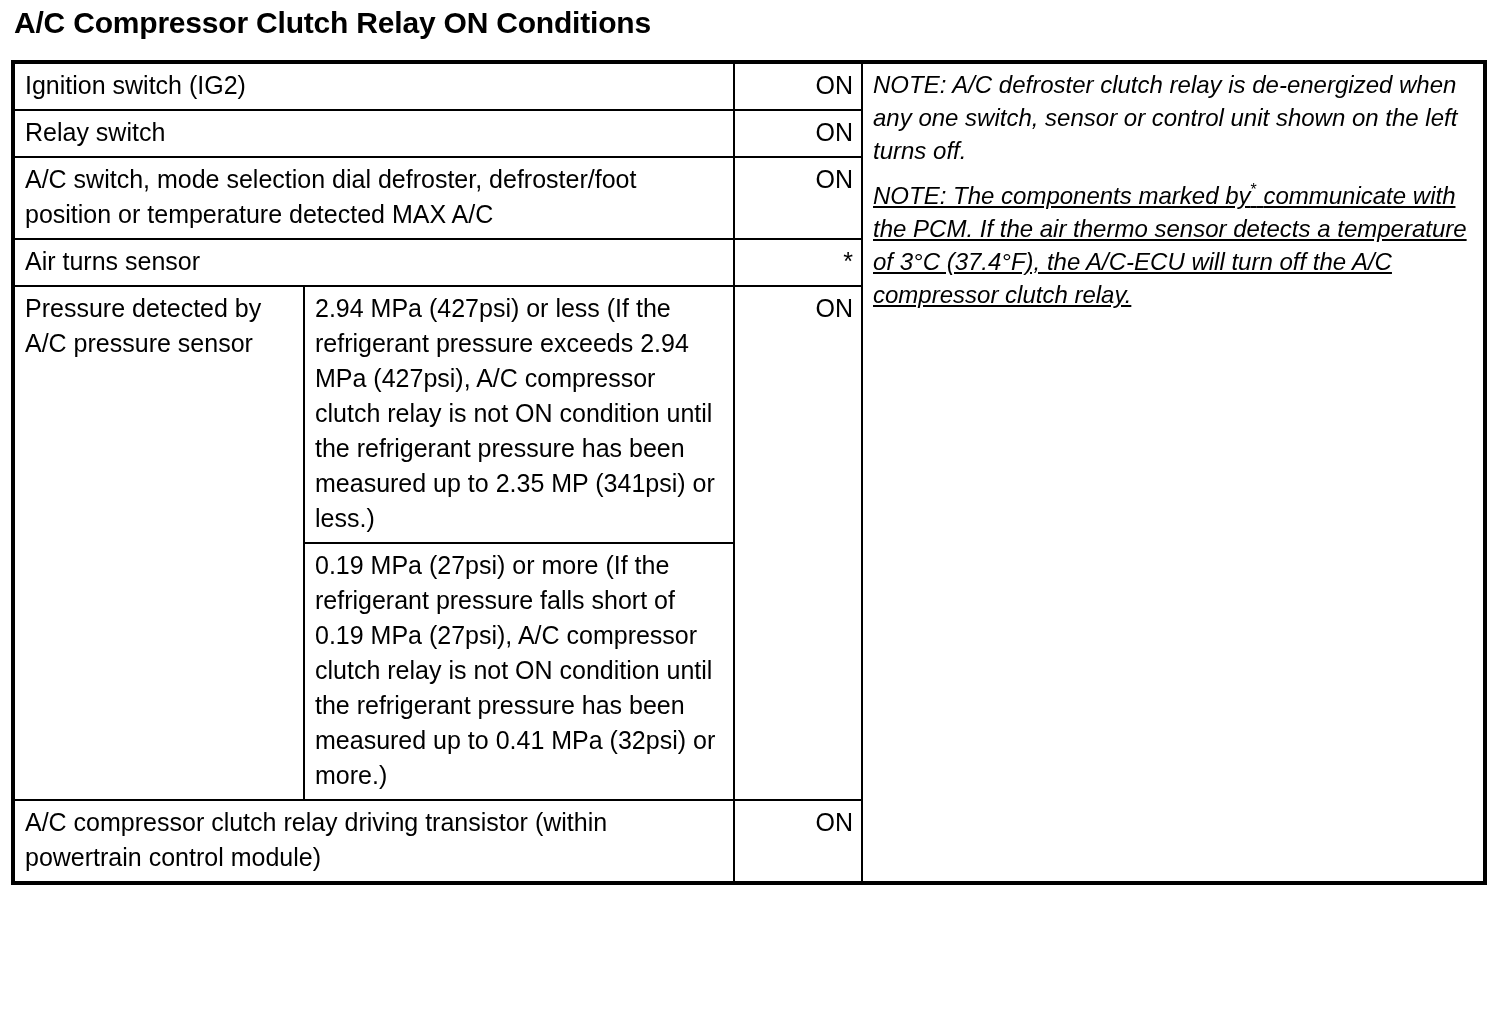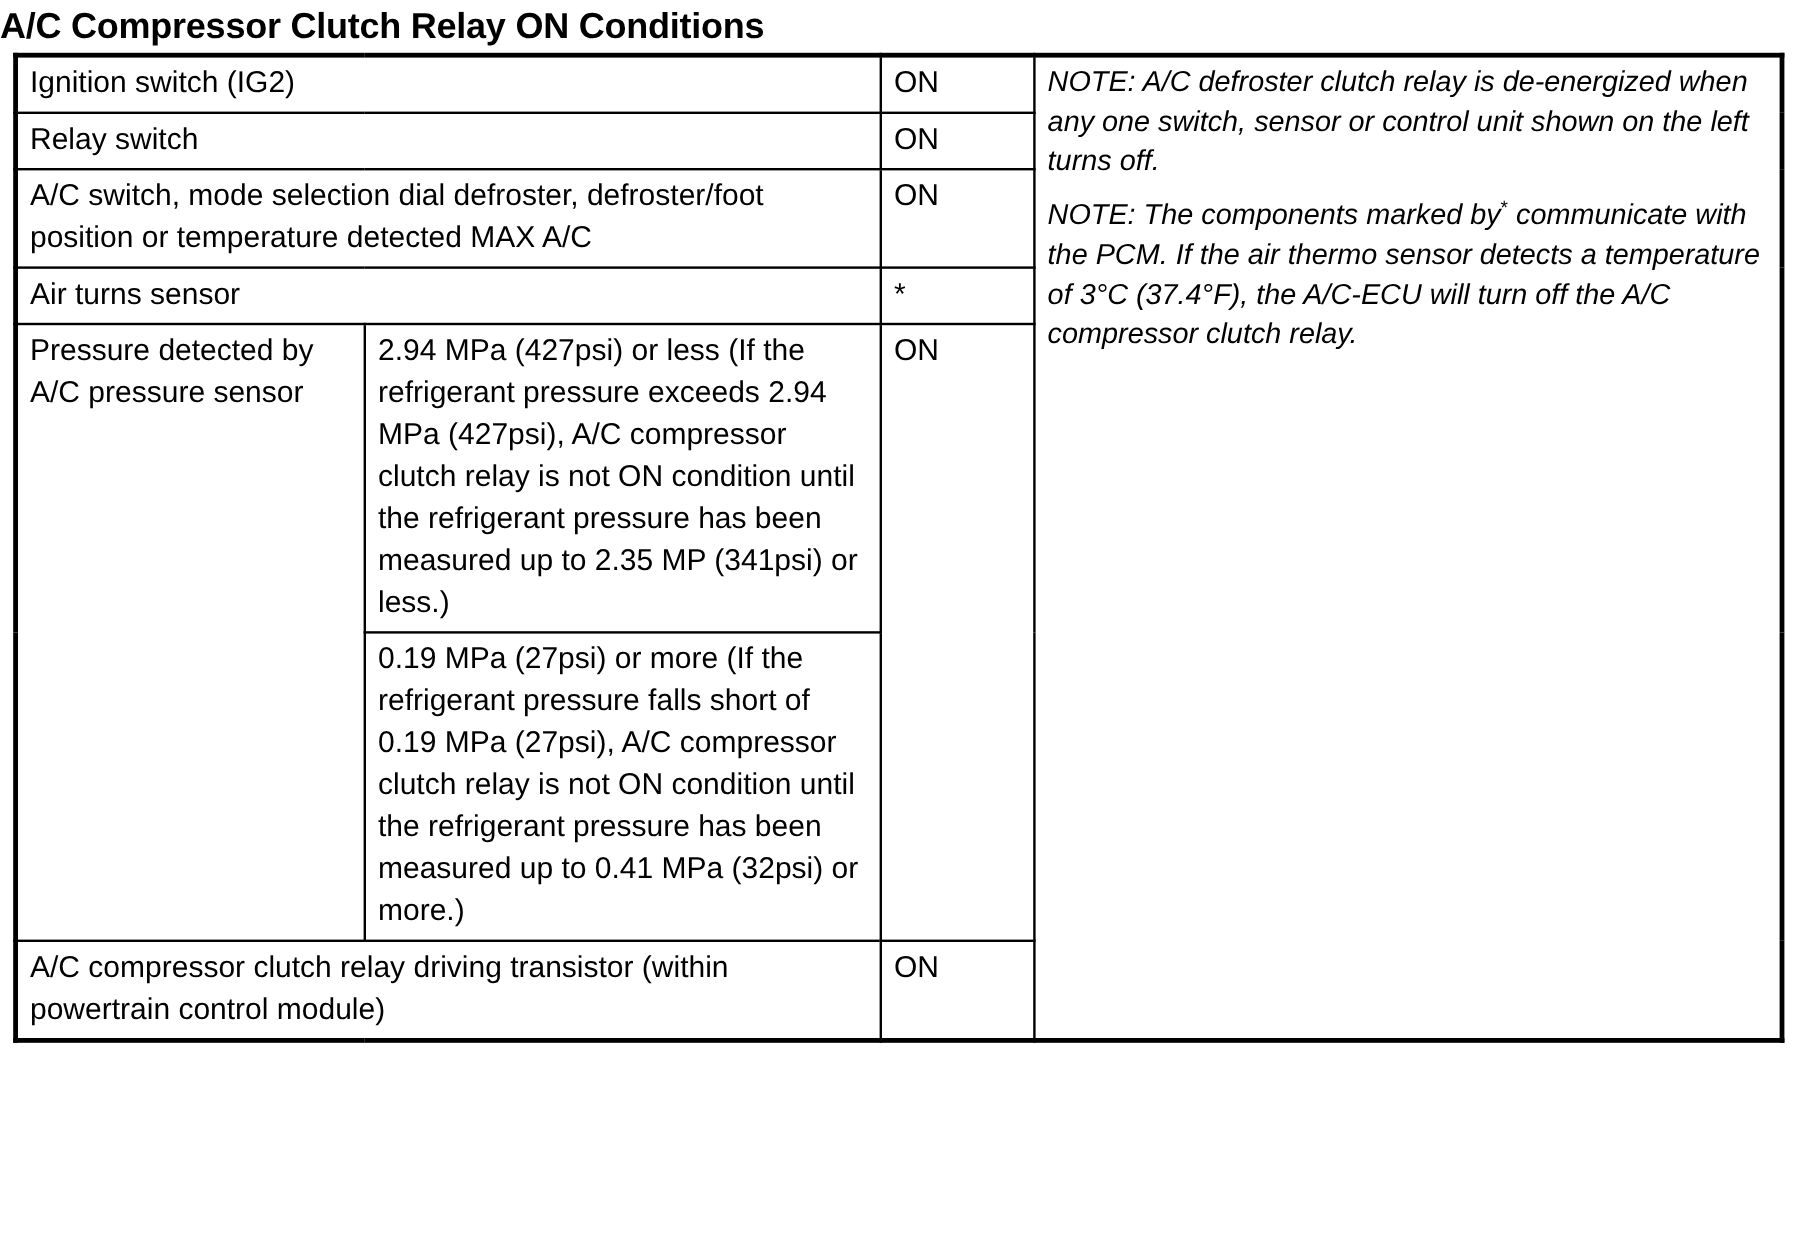--- a/index.html
+++ b/index.html
@@ -17,34 +17,34 @@
 
   .page {
     position: relative;
     width: 1504px;
     height: 1032px;
     box-sizing: border-box;
   }
 
   .doc-title {
     position: absolute;
-    left: 0;
+    left: 14px;
     top: 4px;
     font-size: 30px;
     font-weight: bold;
     font-stretch: condensed;
     letter-spacing: -0.2px;
     line-height: 38px;
     white-space: nowrap;
   }
 
   .table-wrap {
     position: absolute;
     left: 11px;
-    top: 44px;
+    top: 60px;
     width: 1472px;
   }
 
   table.spec {
     border-collapse: collapse;
     table-layout: fixed;
     width: 1472px;
     border: 4px solid #000;
   }
 
@@ -58,35 +58,36 @@
   }
 
   
   col.c-label  { width: 291px; }
   col.c-detail { width: 430px; }
   col.c-state  { width: 128px; }
   col.c-note   { width: 623px; }
 
   td.state {
     padding-left: 8px;
+    text-align: right;
   }
 
   td.note {
     border-left: 4px solid #000;
     padding: 6px 12px 8px 12px;
     vertical-align: top;
   }
 
   .note-para {
     font-style: italic;
     font-size: 24px;
     line-height: 33px;
     margin: 0 0 12px 0;
   }
-  .note-para:last-child { margin-bottom: 4px; }
+  .note-para:last-child { margin-bottom: 4px; text-decoration: underline; }
 
   .sup-star {
     font-style: normal;
     font-size: 16px;
     vertical-align: super;
     line-height: 0;
   }
 
   .star-cell {
     font-size: 17px;

